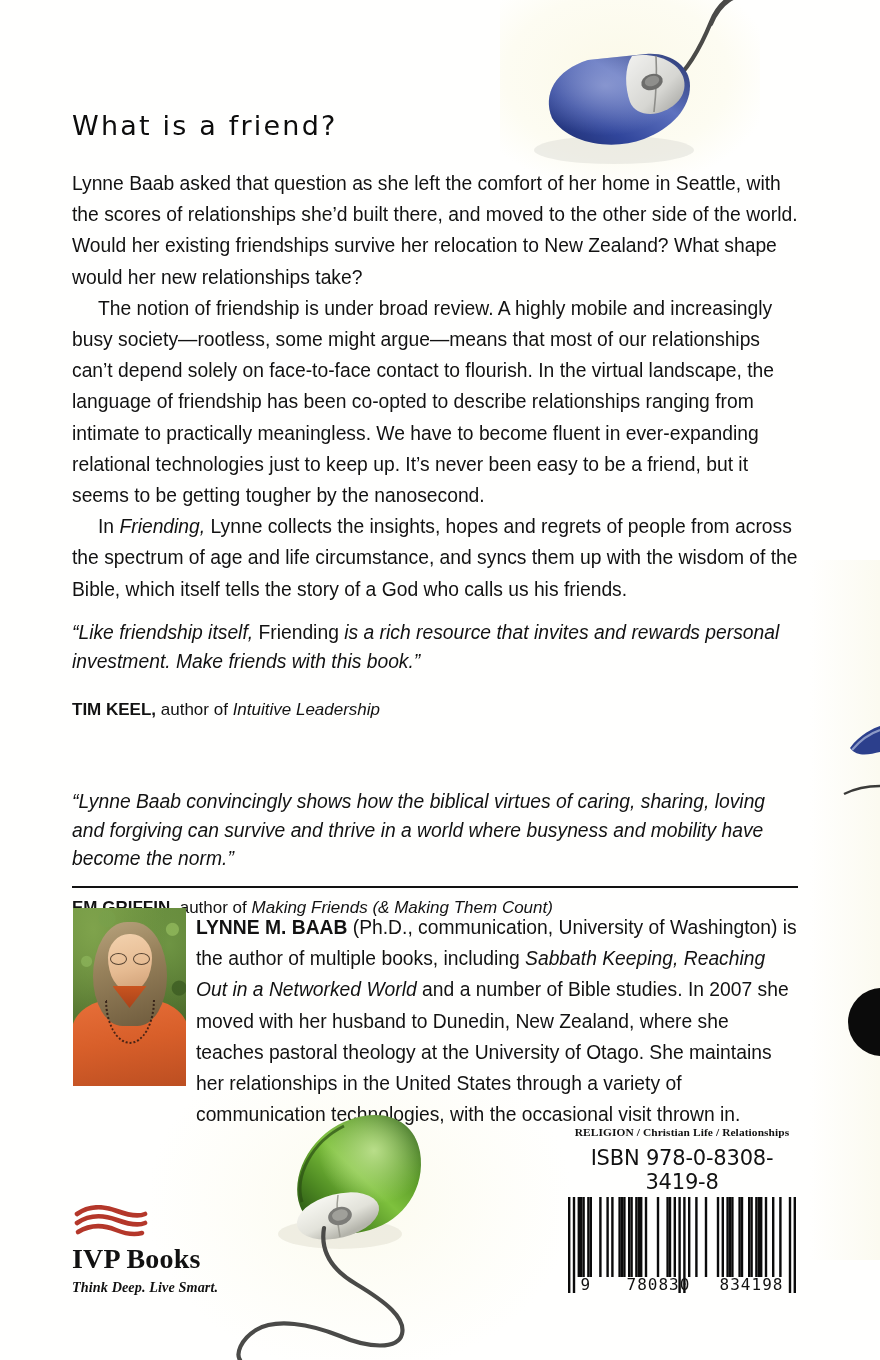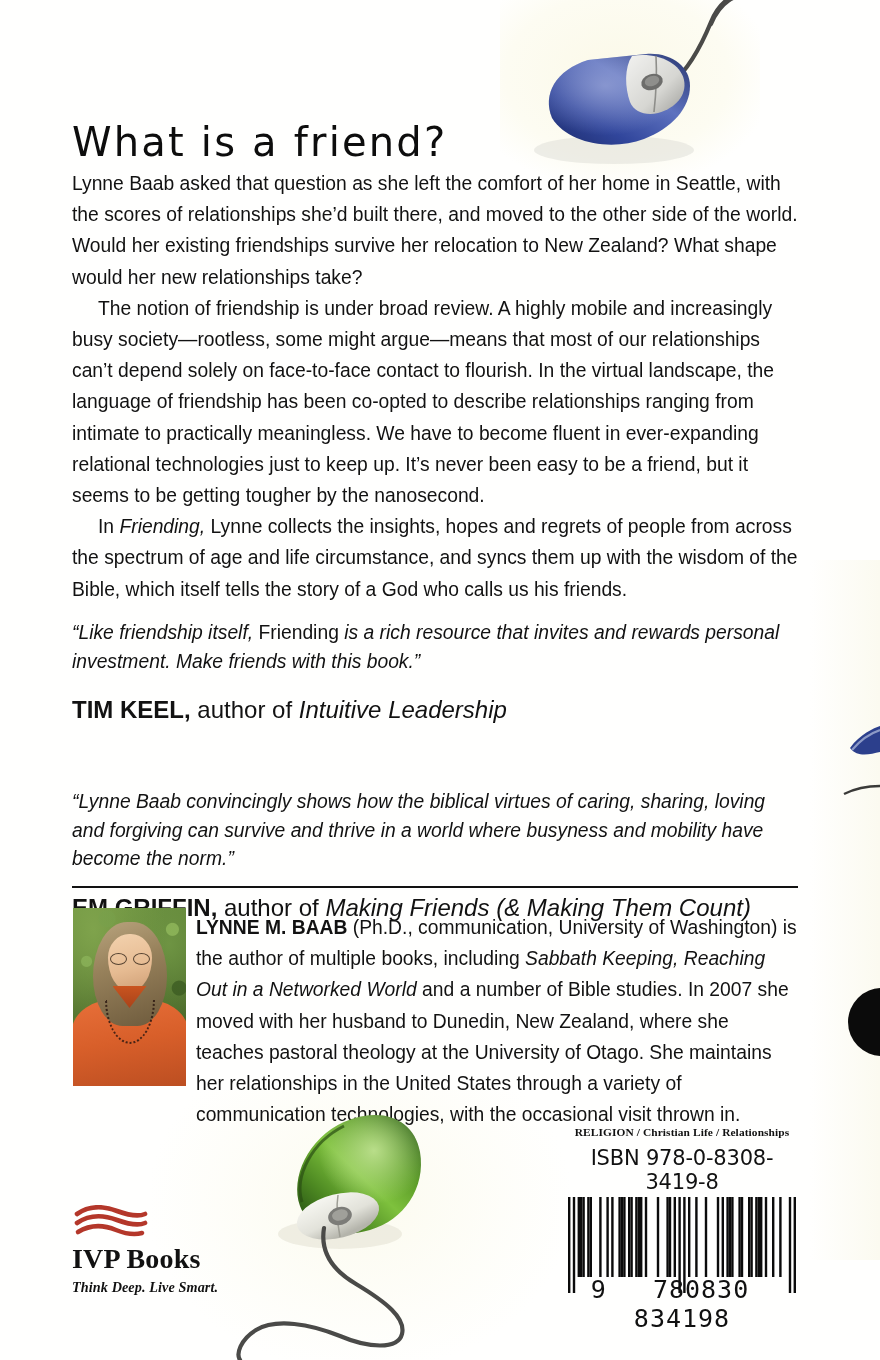--- a/index.html
+++ b/index.html
@@ -33,21 +33,21 @@
   #tint-bottom {
     left: 150px; top: 1090px; width: 420px; height: 280px;
     background: radial-gradient(ellipse at 50% 40%, #fcfbef 0%, rgba(255,255,255,0) 72%);
   }
 
   
   #title {
     position: absolute;
     left: 72px;
     top: 92px;
-    font-size: 40px;
+    font-size: 27px;
     letter-spacing: 2.2px;
     font-weight: 400;
     color: #0d0d0d;
     font-family: "DejaVu Sans", sans-serif;
     white-space: nowrap;
   }
 
   
   #body-copy {
     position: absolute;
@@ -68,21 +68,21 @@
   #endorse-2 { top: 788px; }
   .endorse-quote {
     font-size: 19.3px;
     line-height: 28.5px;
     font-style: italic;
     color: #121212;
     margin: 0;
   }
   .endorse-quote .roman { font-style: normal; }
   .endorse-attrib {
-    font-size: 24px;
+    font-size: 17px;
     line-height: 28px;
     margin: 20px 0 0 0;
     color: #121212;
   }
   .endorse-attrib .who { font-weight: bold; }
   .endorse-attrib .work { font-style: italic; }
 
   
   #divider {
     position: absolute;
@@ -247,21 +247,21 @@
     margin-bottom: 3px;
   }
   #barcode-bars {
     width: 228px;
     height: 98px;
     margin: 0 auto;
     display: block;
   }
   #barcode-digits {
     font-family: "DejaVu Sans Mono", monospace;
-    font-size: 25px;
+    font-size: 16px;
     letter-spacing: 1px;
     color: #111111;
     margin-top: -20px;
     position: relative;
     z-index: 2;
     background: transparent;
   }
 
   
   #mouse-blue { position: absolute; left: 506px; top: -6px; width: 250px; height: 186px; }

